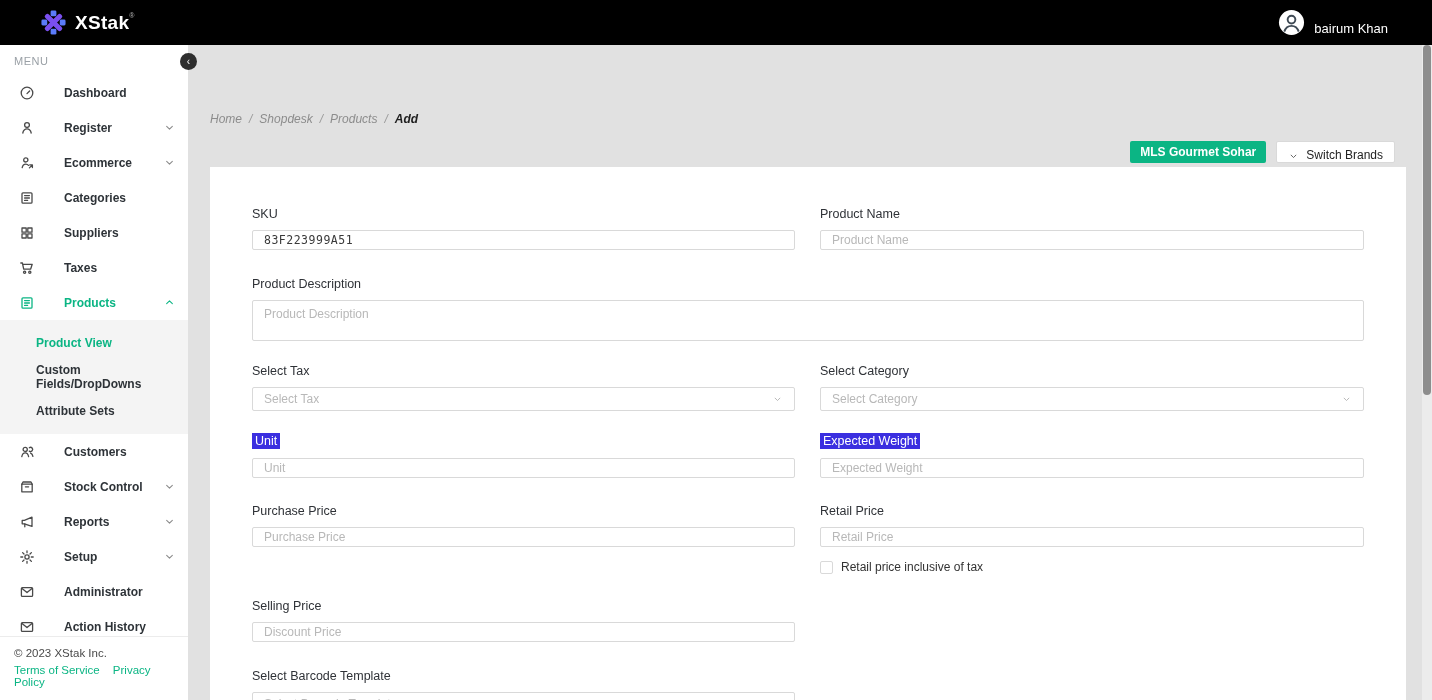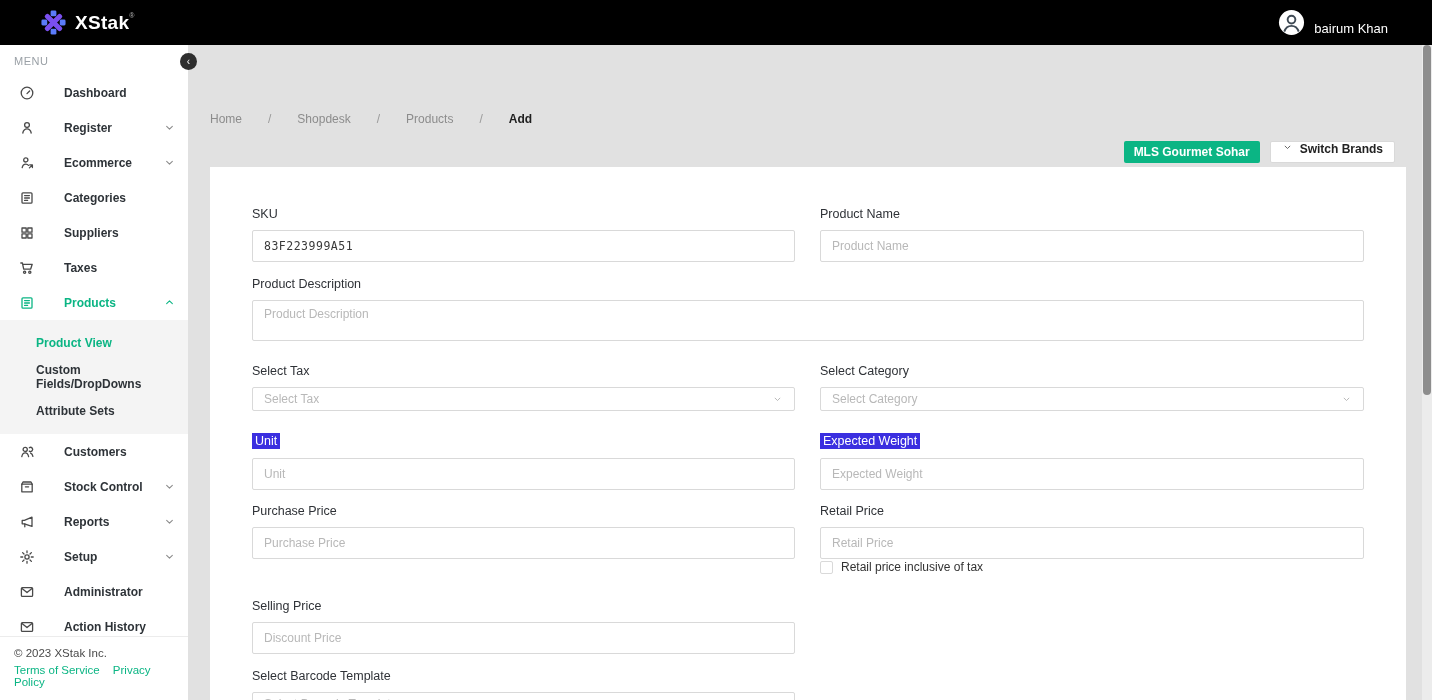--- a/index.html
+++ b/index.html
@@ -31,44 +31,44 @@
   .sub-item.active { color:#0bb584; }
   .side-footer { position:absolute; left:0; bottom:0; width:100%; border-top:1px solid #ececec; padding:10px 0 12px 14px; }
   .copy { font-size:11.5px; color:#4a4a4a; }
   .legal { margin-top:5px; font-size:11.5px; }
   .legal a { color:#0bb584; text-decoration:none; margin-right:10px; cursor:pointer; }
 
   
   .main { position:absolute; left:188px; top:45px; width:1234px; height:655px; background:#e1e1e1; }
   .collapse-btn { position:absolute; left:-8px; top:8px; width:17px; height:17px; border-radius:50%;
     background:#2e2e2e; border:none; color:#fff; font-size:10px; line-height:15px; cursor:pointer; z-index:40; }
-  .breadcrumb { position:absolute; left:22px; top:67px; font-size:12px; color:#8c8c8c; display:flex; gap:26px; }
+  .breadcrumb { position:absolute; left:22px; top:67px; font-size:12px; color:#8c8c8c; display:flex; gap:7px;font-style:italic; }
   .breadcrumb .sep { color:#9a9a9a; }
   .crumb { cursor:pointer; }
   .crumb.current { color:#1f1f1f; font-weight:600; cursor:default; }
 
   .brand-row { position:absolute; right:27px; top:96px; display:flex; align-items:center; gap:10px; }
   .brand-badge { background:#0bb584; color:#fff; font-size:12px; font-weight:700;
     padding:4px 10px; border-radius:2px; }
   .switch-btn { background:#fff; border:1px solid #d9d9d9; border-radius:2px; height:22px;
-    display:flex; align-items:flex-start; gap:7px; padding:0 11px; font-size:12px; color:#222; cursor:pointer;font-weight:bold; }
+    display:flex; align-items:flex-end; gap:7px; padding:0 11px; font-size:12px; color:#222; cursor:pointer; }
   .switch-btn svg { width:11px; height:11px; color:#555; }
 
   .page-title { position:absolute; left:22px; top:140px; font-size:15.5px; font-weight:700; color:#17181a; }
   .add-btn { position:absolute; right:26px; top:137px; width:90px; height:24px; background:#0bb584;
     color:#fff; border:none; border-radius:3px; font-size:12px; cursor:pointer; font-family:inherit; }
 
   
   .card { position:absolute; left:22px; top:122px; width:1196px; height:533px; background:#fff; }
   .fgroup { position:absolute; }
   .flabel { font-size:12.5px; color:#2f3237; display:inline-block; margin-bottom:9px; }
   .flabel.hl { background:#3b2fe0; color:#fff; padding:1px 3px; }
   .tinput, .tarea, .fselect { width:100%; border:1px solid #d9d9d9; border-radius:2px; background:#fff;
     font-size:12px; color:#3a3a3a; padding:0 11px; font-family:inherit; outline:none; display:block; }
-  .tinput { height:32px; }
+  .tinput { height:20px; }
   .tinput::placeholder, .tarea::placeholder { color:#b8b8b8; }
   .tinput.mono { font-family:"DejaVu Sans Mono","Liberation Mono",monospace; letter-spacing:.5px; font-size:11.5px; }
   .tarea { height:41px; resize:none; padding-top:6px; }
   .fselect { height:24px; display:flex; align-items:center; justify-content:space-between; cursor:pointer; }
   .sel-ph { color:#b8b8b8; font-size:12px; }
   .fselect svg { width:11px; height:11px; color:#b0b0b0; }
   .chkrow { display:flex; align-items:center; gap:8px; cursor:pointer; }
   .chkbox { width:13px; height:13px; border:1px solid #d9d9d9; border-radius:2px; background:#fff; }
   .chklbl { font-size:12px; color:#333; }
 

